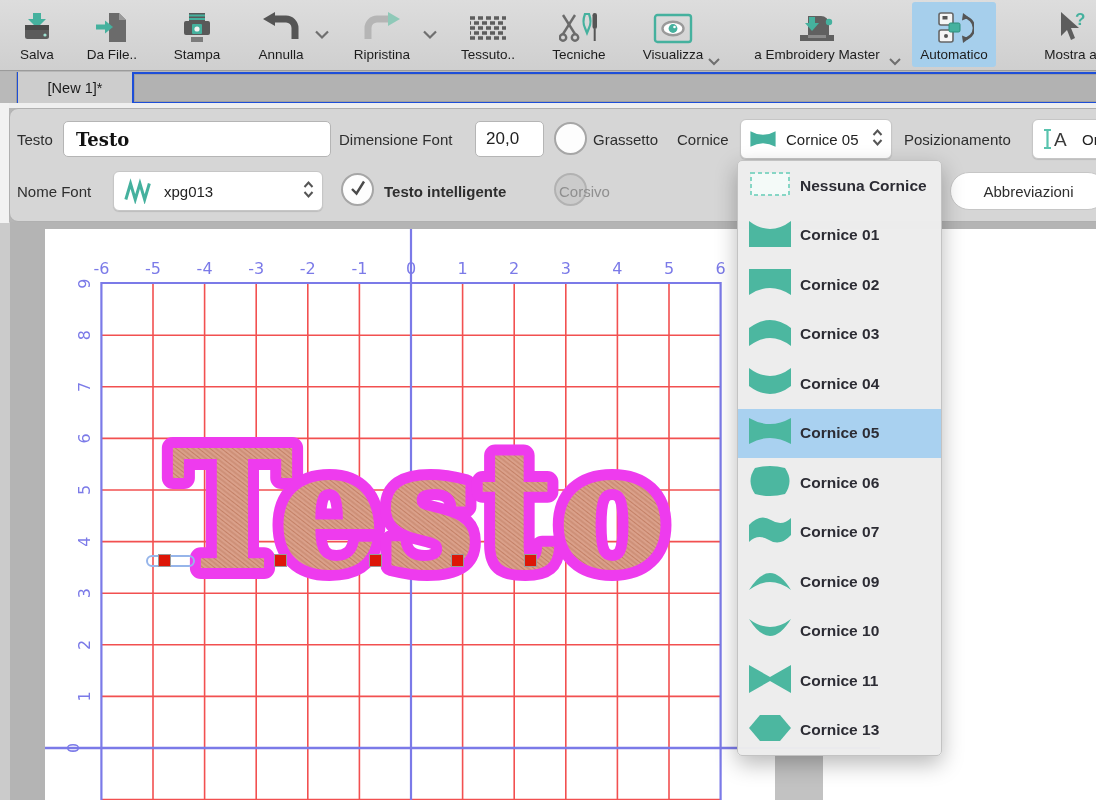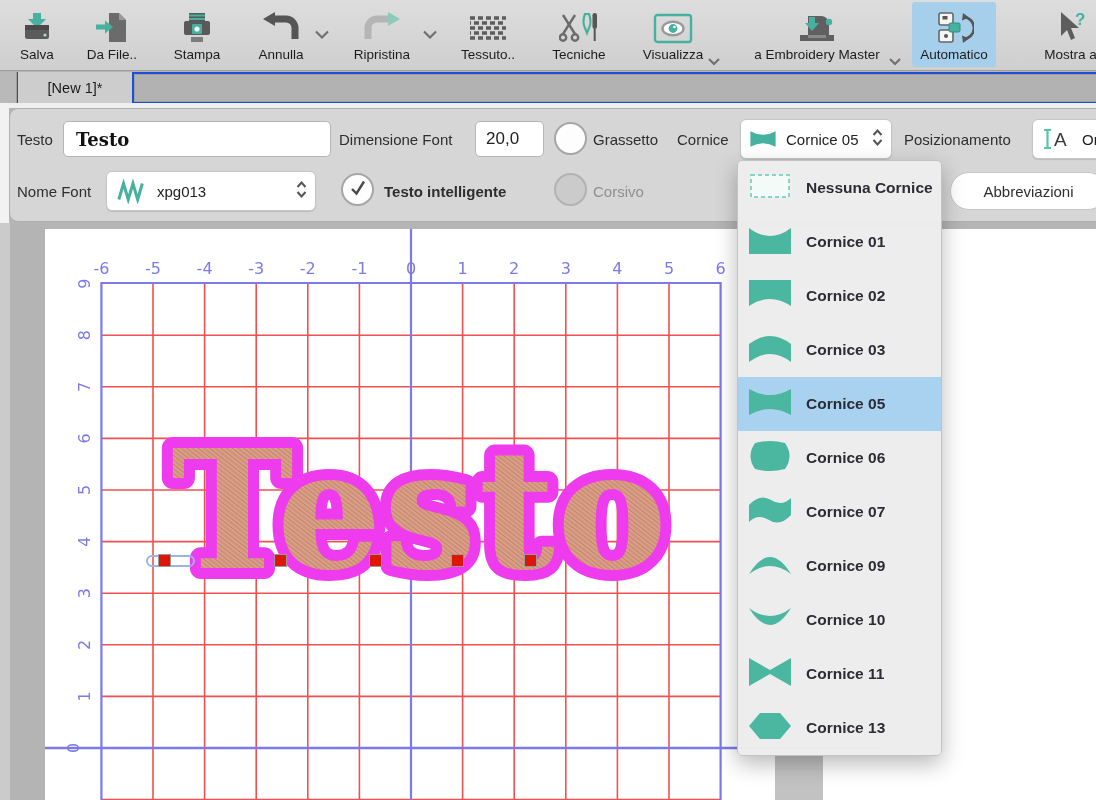--- a/index.html
+++ b/index.html
@@ -41,21 +41,21 @@
   .canvas-area{position:absolute;left:0;top:222px;width:1096px;height:578px;background:#b4b4b4;z-index:1}
   .canvas-light-edge{position:absolute;left:0;top:222px;width:10px;height:578px;background:#cbcbcb;z-index:2}
   .design-canvas{position:absolute;left:45px;top:229px;width:1051px;height:571px;background:#ffffff;z-index:2}
   #grid-svg{position:absolute;left:45px;top:229px;width:1051px;height:571px;z-index:3}
   #embroidery-svg{position:absolute;left:130px;top:412px;width:580px;height:192px;z-index:4;overflow:visible}
   .marker{position:absolute;width:13px;height:13px;background:#dd1607;border:1px solid #9a9a9a;z-index:5}
   .marker-capsule{position:absolute;left:146px;top:555px;width:49px;height:12px;border:2px solid #96b5ea;border-radius:7px;z-index:4}
 
   
   .dropdown{position:absolute;left:737px;top:160px;width:205px;height:596px;background:rgba(237,237,237,.98);border:1px solid #c3c3c3;border-radius:5px;box-shadow:0 8px 22px rgba(0,0,0,.28);z-index:50;display:flex;flex-direction:column;overflow:hidden}
-  .mitem{flex:1;display:flex;align-items:center;padding-left:10px;gap:14px}
+  .mitem{flex:1;display:flex;align-items:center;padding-left:10px;gap:8px}
   .mitem.sel{background:#a9d1f0}
   .mlabel{font-size:15.5px;font-weight:bold;color:#2c2c34;white-space:nowrap}
   .dropdown-stub{position:absolute;left:775px;top:756px;width:48px;height:44px;background:#c2c2c2;z-index:49}
 </style>
 </head>
 <body>
 
 <div id="app">
 
   <div class="toolbar">
@@ -253,39 +253,39 @@
             <g stroke="#59c3ae" stroke-width="2.2" fill="none">
               <path d="M3,3 h7 M6.5,3 v18 M3,21 h7"></path>
             </g>
             <text x="13" y="19" font-size="19" fill="#3a3a3a" font-family="Liberation Sans, sans-serif">A</text>
           </svg>
         </span>
       <span class="sel-label">Oriz</span>
     </div>
 
     <span class="plabel" style="left:7px;top:74px">Nome Font</span>
-    <div class="pselect" style="left:96px;top:62px;width:210px;height:40px">
+    <div class="pselect" style="left:103px;top:62px;width:210px;height:40px">
       <span style="margin-left:9px;display:flex">
           <svg width="32" height="26" viewBox="0 0 34 26">
             <path d="M3,22 L8,5 L13,22 L18,5 L23,22 L28,5" fill="none" stroke="#45b19e" stroke-width="3.2"></path>
           </svg>
         </span>
       <span class="sel-label">xpg013</span>
       <span class="stepper"><svg width="13" height="19" viewBox="0 0 13 19">
             <path d="M2.5,7 L6.5,2.5 L10.5,7 M2.5,12 L6.5,16.5 L10.5,12" fill="none" stroke="#555555" stroke-width="2"></path>
           </svg></span>
     </div>
     <div class="ptoggle" style="left:331px;top:64px">
       <span><svg width="22" height="22" viewBox="0 0 22 22">
             <path d="M5,12 L9.5,16.5 L17,4.5" fill="none" stroke="#4a4a4a" stroke-width="2.4"></path>
           </svg></span>
     </div>
     <span class="plabel" style="left:374px;top:74px;font-weight:bold">Testo intelligente</span>
     <div class="ptoggle dis" style="left:544px;top:64px"></div>
-    <span class="plabel dis" style="left:583px;top:74px">Corsivo</span>
+    <span class="plabel dis" style="left:549px;top:74px">Corsivo</span>
     <div class="pbutton" style="left:940px;top:63px;width:157px;height:38px">
       <span>Abbreviazioni</span>
     </div>
   </div>
 
   <div class="canvas-area"></div>
   <div class="canvas-light-edge"></div>
   <div class="design-canvas"></div>
   <svg id="grid-svg" viewBox="0 0 1051 571">
       <line x1="108" y1="54" x2="108" y2="571" stroke="#f25050" stroke-width="1.6"></line>
@@ -371,20 +371,26 @@
             <path d="M1,1 L43,1 L43,27 Q22,13 1,27 Z" fill="#4cb7a0"></path>
           </svg></span>
       <span class="mlabel">Cornice 02</span>
     </div>
     <div class="mitem">
       <span><svg width="44" height="30" viewBox="0 0 44 30">
             <path d="M1,11 Q22,-5 43,11 L43,29 Q22,13 1,29 Z" fill="#4cb7a0"></path>
           </svg></span>
       <span class="mlabel">Cornice 03</span>
     </div>
+    <div class="mitem">
+      <span><svg width="44" height="30" viewBox="0 0 44 30">
+            <path d="M1,1 Q22,17 43,1 L43,19 Q22,35 1,19 Z" fill="#4cb7a0"></path>
+          </svg></span>
+      <span class="mlabel">Cornice 04</span>
+    </div>
     <div class="mitem sel">
       <span><svg width="44" height="30" viewBox="0 0 44 30">
             <path d="M1,2 Q22,14 43,2 L43,28 Q22,16 1,28 Z" fill="#4cb7a0"></path>
           </svg></span>
       <span class="mlabel">Cornice 05</span>
     </div>
     <div class="mitem">
       <span><svg width="44" height="30" viewBox="0 0 44 30">
             <path d="M7,2 Q22,-2 37,2 Q46,15 37,28 Q22,32 7,28 Q-2,15 7,2 Z" fill="#4cb7a0"></path>
           </svg></span>

